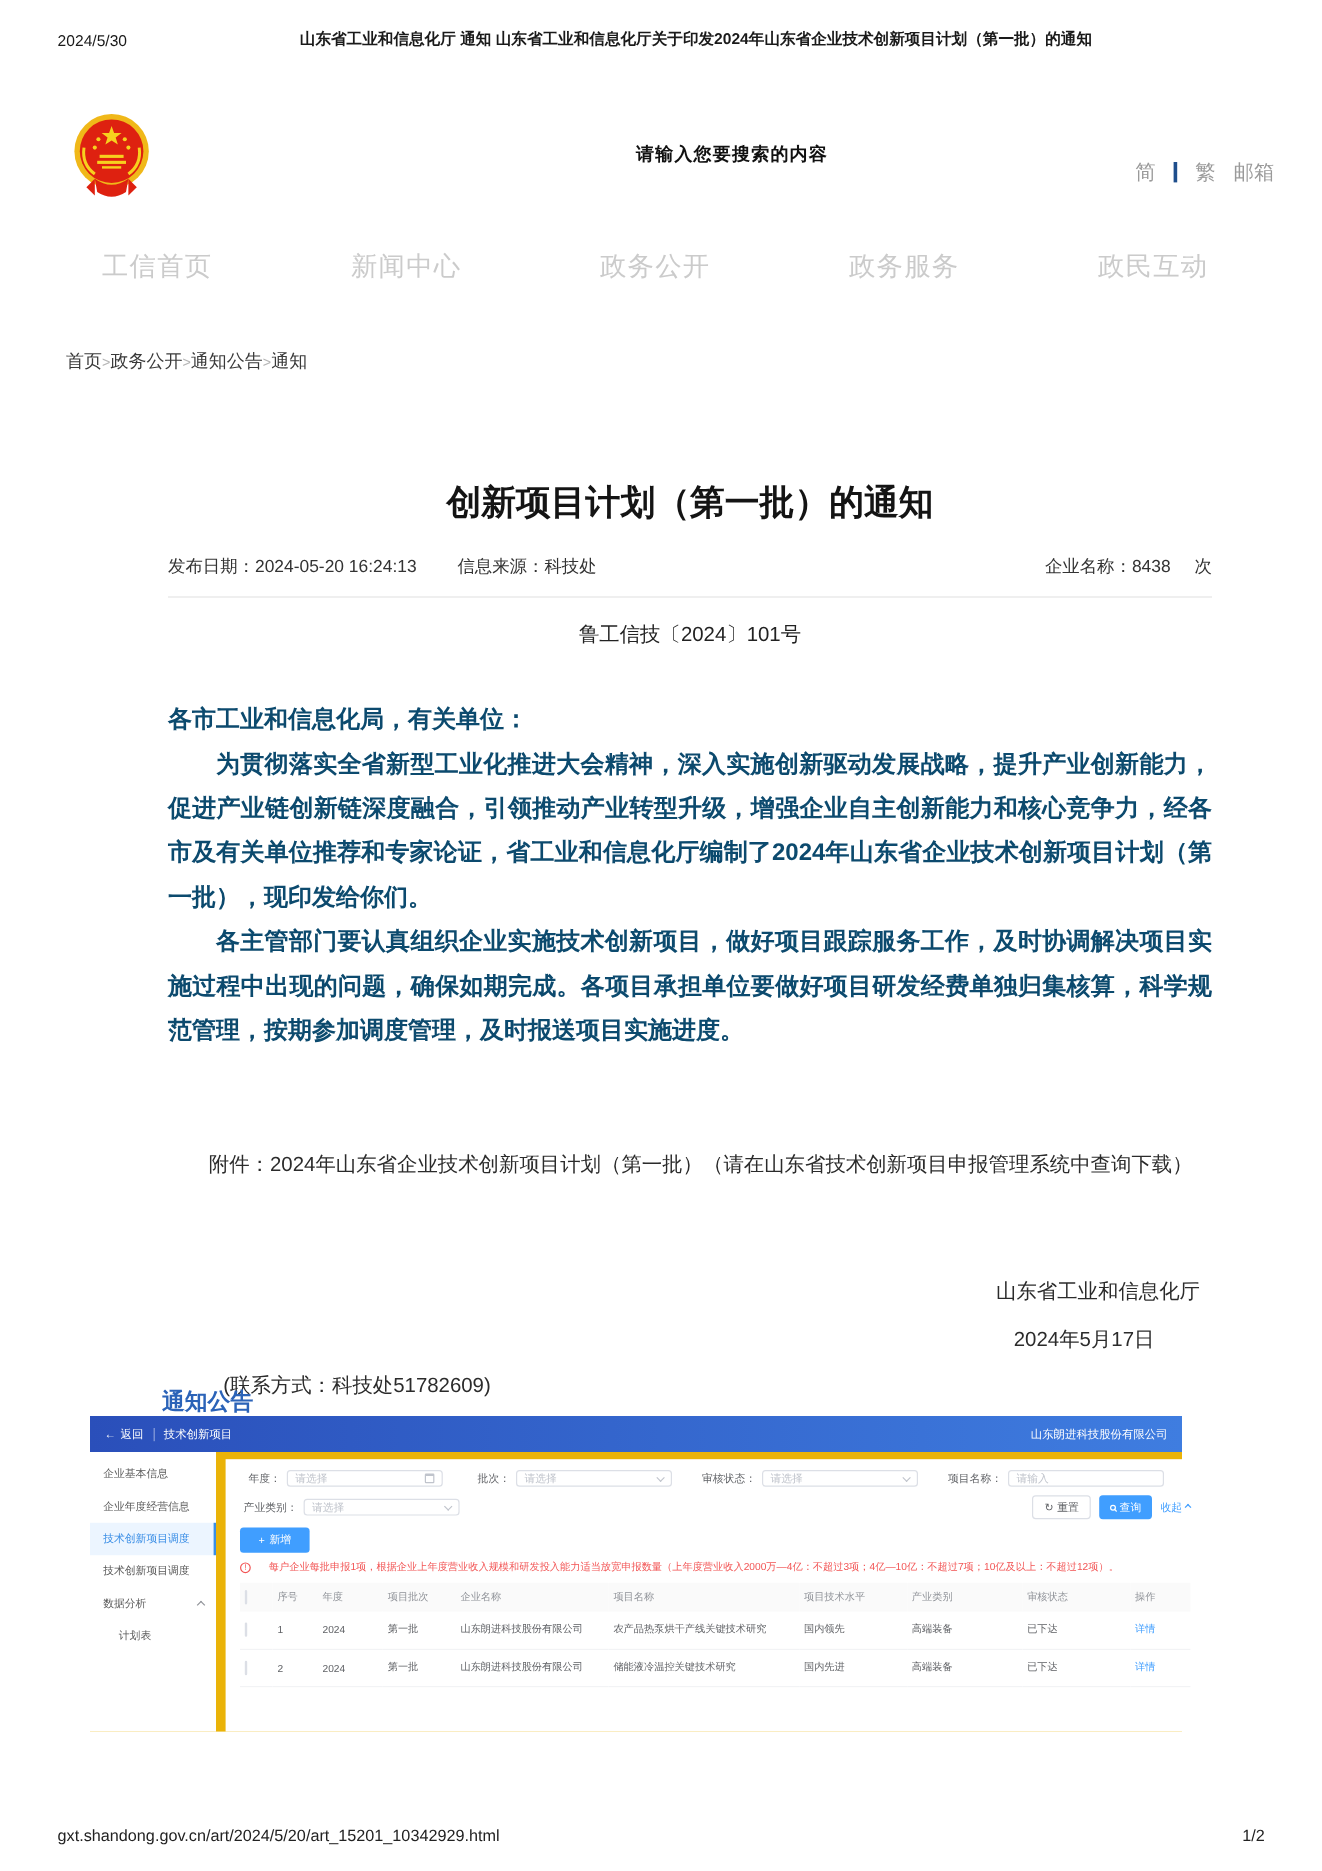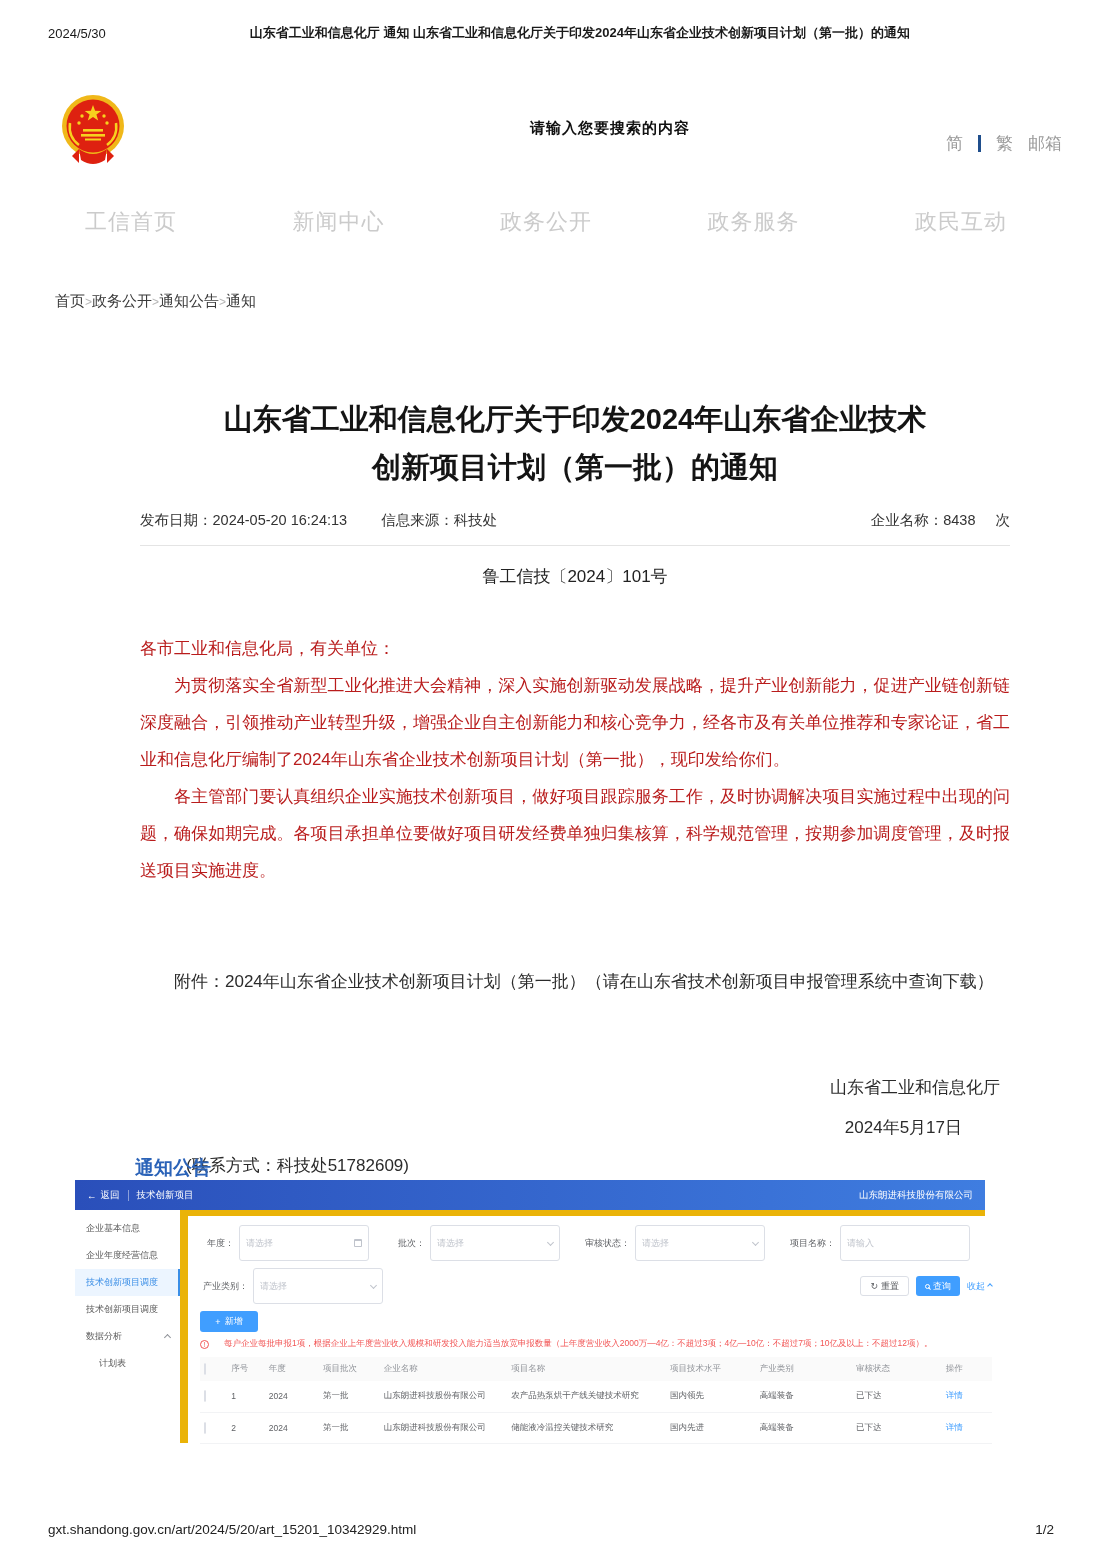--- a/index.html
+++ b/index.html
@@ -28,21 +28,21 @@
   .crumb-sep { color:#b5b5b5; font-size:12px; }
 
   
   .article { position:absolute; top:395px; left:140px; width:870px; }
   .article-title { text-align:center; font-size:29px; font-weight:700; color:#141414; line-height:48px; }
   .article-meta { display:flex; justify-content:space-between; margin-top:20px; font-size:14.5px; color:#333; }
   .meta-left { display:flex; gap:34px;align-items:flex-end; }
   .meta-views .views-unit { margin-left:20px; }
   .article-divider { border:none; border-top:1px solid #e4e4e4; margin-top:15px; }
   .doc-number { text-align:center; margin-top:19px; font-size:17px; color:#222; }
-  .article-body { margin-top:42px; font-size:17px; line-height:37px; color:#b91c1c; text-align:justify; }
+  .article-body { margin-top:42px; font-size:20px; line-height:37px; color:#0c4a6e; text-align:justify;font-weight:bold; }
   .article-body p.indent { text-indent:2em; }
   .attachment { margin-top:74px; font-size:17px; line-height:37px; text-indent:2em; color:#2b2b2b; }
   .signature { margin-top:68px; text-align:right; font-size:17px; line-height:40px; color:#2b2b2b; padding-right:10px; }
   .sign-date { padding-right:38px; }
   .contact { margin-top:6px; padding-left:46px; font-size:17px; color:#2b2b2b; }
 
   
   .related-heading { position:absolute; top:1155px; left:135px; font-size:19px; font-weight:700; color:#2b63b8; z-index:1; }
 
   
@@ -56,21 +56,21 @@
   .s-item { height:27px; line-height:27px; padding-left:11px; white-space:nowrap; cursor:pointer; position:relative; }
   .s-item.active { color:#3a8ee6; background:#ecf5ff; border-right:2px solid #3a8ee6; }
   .s-item.child { padding-left:24px; }
   .s-caret { position:absolute; right:10px; top:12px; width:5px; height:5px; border-right:1px solid #909399; border-bottom:1px solid #909399; transform:rotate(-135deg); }
   .shot-main { flex:1; background:#fff; margin:6px 0 0 8px; padding:9px 12px 0 12px; position:relative; }
 
   .f-row { display:flex; align-items:center; margin-bottom:7px; }
   .f-group { display:flex; align-items:center; margin-right:22px; }
   .f-label { color:#606266; margin-right:5px; white-space:nowrap; width:48px; text-align:right; }
   .f-label.narrow { width:34px; }
-  .f-input { width:130px; height:36px; border:1px solid #dcdfe6; border-radius:3px; display:flex; align-items:center; justify-content:space-between; padding:0 6px; color:#c0c4cc; background:#fff; }
+  .f-input { width:130px; height:14px; border:1px solid #dcdfe6; border-radius:3px; display:flex; align-items:center; justify-content:space-between; padding:0 6px; color:#c0c4cc; background:#fff; }
   .chev-down { width:5px; height:5px; border-right:1px solid #c0c4cc; border-bottom:1px solid #c0c4cc; transform:rotate(45deg); margin-top:-2px; }
   .chev-up-blue { display:inline-block; width:4px; height:4px; border-right:1px solid #409eff; border-bottom:1px solid #409eff; transform:rotate(-135deg); margin-left:3px; margin-bottom:1px; }
   .cal-icon { width:8px; height:8px; border:1px solid #c0c4cc; border-top-width:2px; border-radius:1px; }
   .f-actions { margin-left:auto; display:flex; align-items:center; gap:7px; }
   .btn { height:20px; border-radius:3px; display:flex; align-items:center; gap:3px; padding:0 9px; cursor:pointer; white-space:nowrap; }
   .btn-reset { border:1px solid #dcdfe6; color:#606266; background:#fff; }
   .btn-query { background:#409eff; color:#fff; }
   .mag-icon { width:5px; height:5px; border:1px solid #fff; border-radius:50%; position:relative; }
   .mag-icon::after { content:""; position:absolute; width:3px; height:1px; background:#fff; transform:rotate(45deg); right:-2px; bottom:-1px; }
   .collapse-link { color:#409eff; cursor:pointer; }
@@ -140,21 +140,20 @@
     <span class="crumb-sep">&gt;</span>
     <span>政务公开</span>
     <span class="crumb-sep">&gt;</span>
     <span>通知公告</span>
     <span class="crumb-sep">&gt;</span>
     <span>通知</span>
   </div>
 
   <div class="article">
     <div class="article-title">
-      <div>山东省工业和信息化厅关于印发2024年山东省企业技术</div>
       <div>创新项目计划（第一批）的通知</div>
     </div>
 
     <div class="article-meta">
       <div class="meta-left">
         <span><span>发布日期：</span><span>2024-05-20 16:24:13</span></span>
         <span><span>信息来源：</span><span>科技处</span></span>
       </div>
       <div class="meta-views">
         <span>企业名称：</span><span>8438</span><span class="views-unit">次</span>

